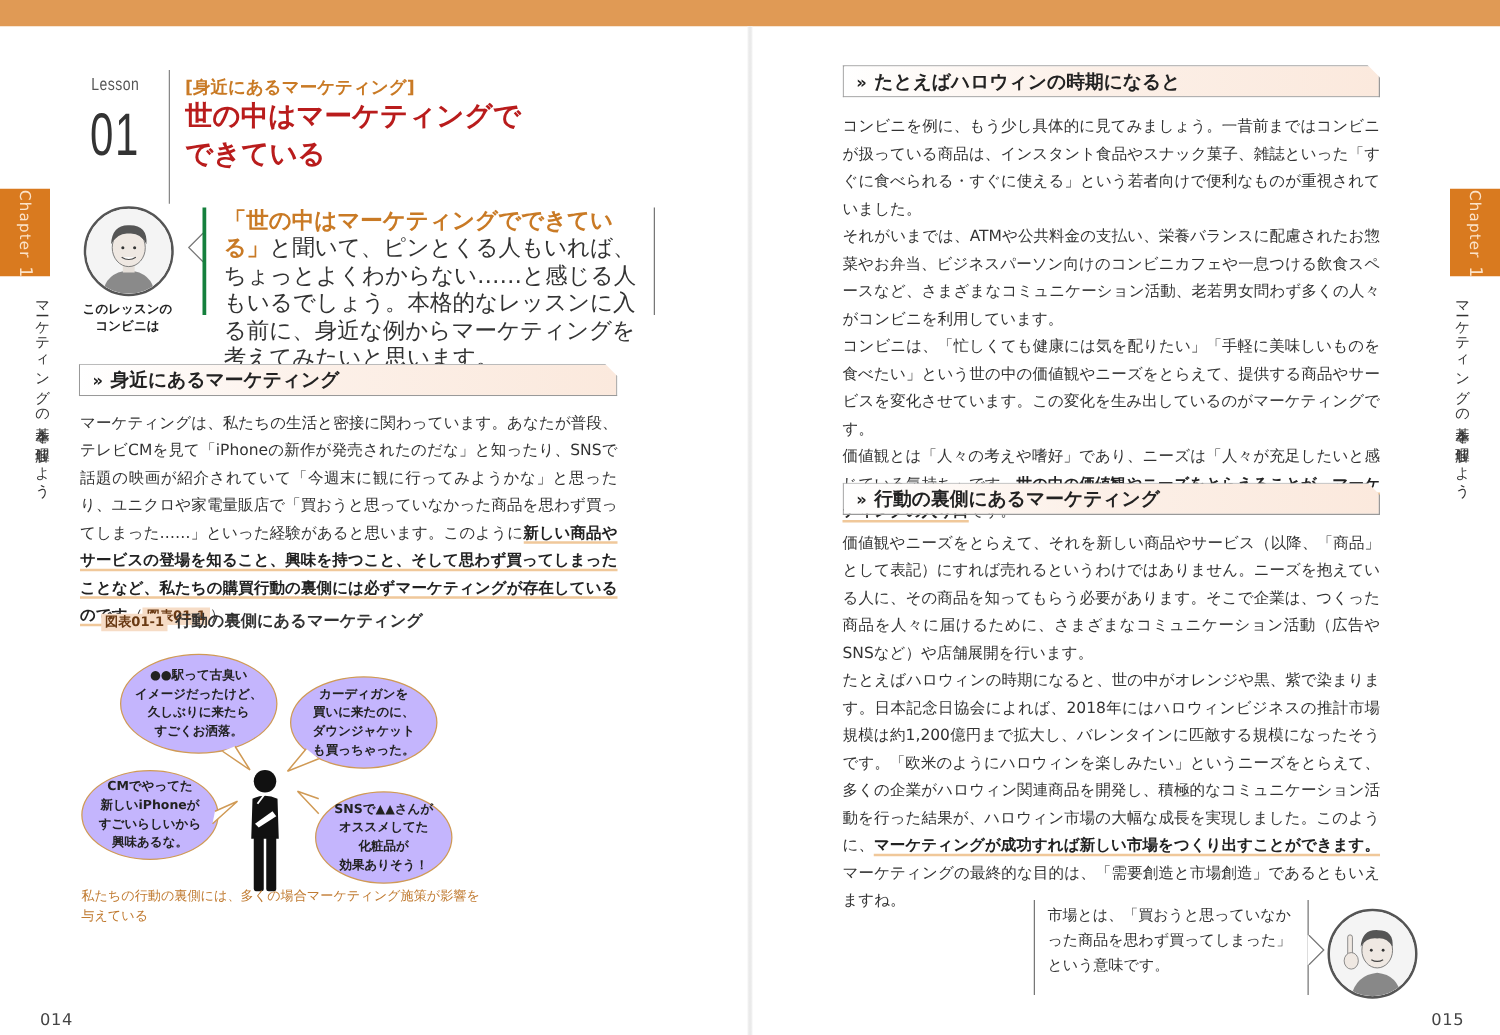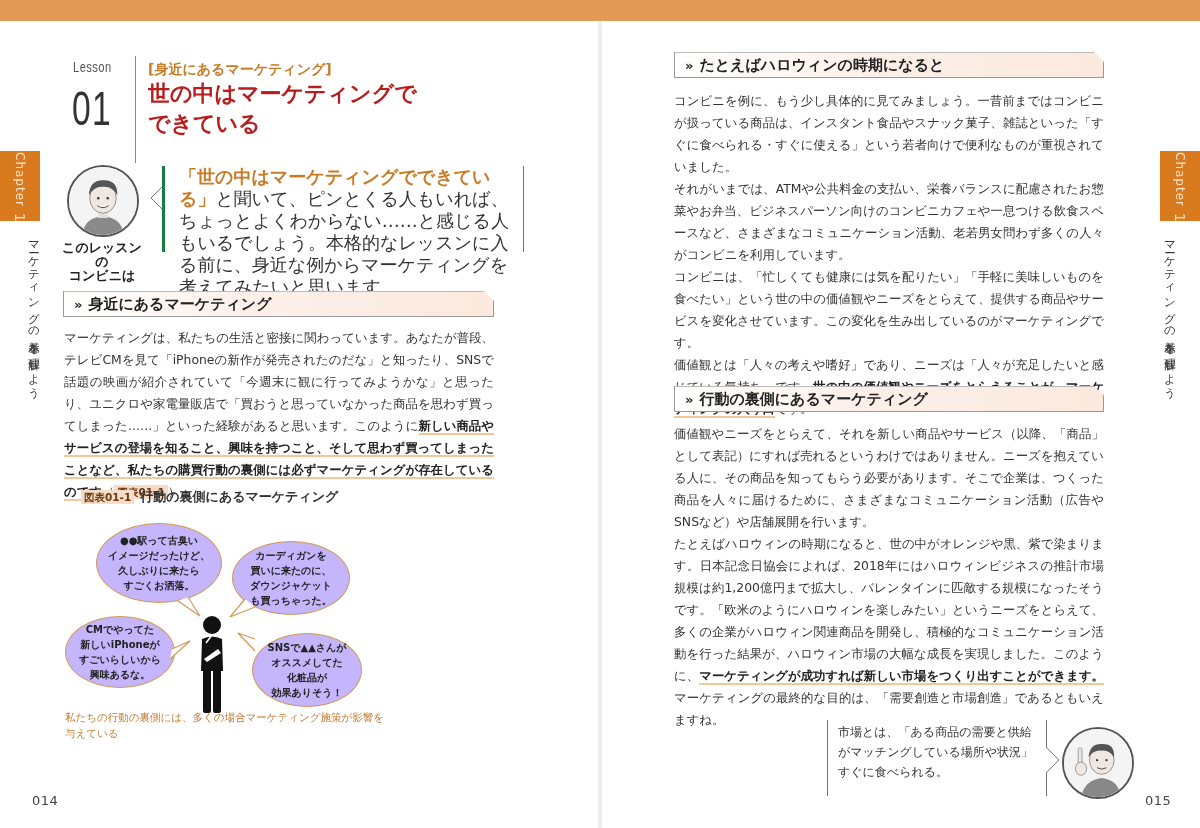--- a/index.html
+++ b/index.html
@@ -26,21 +26,21 @@
                   font-family: "Liberation Sans Narrow", "Liberation Sans", sans-serif; transform: scaleX(0.8); transform-origin: left; }
   .lesson-num { position: absolute; left: 72px; top: 60px; font-size: 48px; font-weight: 300; color: #333;
                 font-family: "Liberation Sans", sans-serif; transform: scaleX(0.7); transform-origin: left; letter-spacing: 2px; }
   .lesson-divider { position: absolute; left: 135px; top: 35px; width: 1px; height: 107px; background: #888; }
   .lesson-kicker { position: absolute; left: 148px; top: 40px; font-size: 14px; color: #c97a25; font-weight: bold; }
   .lesson-title { position: absolute; left: 148px; top: 58px; font-size: 22px; font-weight: bold; line-height: 30px; color: #b91c1c; width: 300px; }
 
   
   .avatar { position: absolute; border-radius: 50%; border: 2px solid #555; background: #f6f6f6; overflow: hidden; }
   .avatar svg { width: 100%; height: 100%; }
-  .point-caption { position: absolute; left: 62px; top: 220px; width: 80px; text-align: center; font-size: 13px; font-weight: bold; line-height: 14px; color: #222; }
+  .point-caption { position: absolute; left: 62px; top: 220px; width: 80px; text-align: center; font-size: 10px; font-weight: bold; line-height: 14px; color: #222; }
   .point-box { position: absolute; left: 162px; top: 145px; width: 362px; height: 86px; border-left: 3px solid #15803d; border-right: 1px solid #777; padding: 0 6px 0 14px; font-size: 18px; line-height: 22px; color: #333; }
   .point-box .lead { color: #c97a25; font-weight: bold; }
   .point-notch { position: absolute; left: 150px; top: 165px; width: 14px; height: 24px; }
 
   
   .sec-header { position: absolute; height: 26px; border: 1px solid #999; border-top-color: #bbb;
                 background: linear-gradient(90deg, #ffffff 0%, #fcf0e8 45%, #fbe9dd 100%);
                 clip-path: polygon(0 0, calc(100% - 10px) 0, 100% 10px, 100% 100%, 0 100%);
                 font-size: 15px; font-weight: bold; color: #222; padding-left: 10px; line-height: 24px; }
   .sec-header .chev { font-size: 13px; margin-right: 6px; }
@@ -54,21 +54,21 @@
   .fig-title .tag { background: #f6dcc6; color: #6a3a14; font-size: 10.5px; padding: 1px 3px; margin-right: 6px; font-weight: bold; }
 
   .bubble { position: absolute; border: 1.2px solid #d09a55; border-radius: 50%; background: #c4b5fd;
             display: flex; align-items: center; justify-content: center; text-align: center;
             font-size: 10px; font-weight: bold; line-height: 15px; color: #222; }
   .fig-caption { position: absolute; left: 65px; top: 688px; width: 320px; font-size: 10.5px; line-height: 16px; color: #c07a30; }
 
   .note-box { position: absolute; left: 827px; top: 720px; width: 220px; height: 76px; border-left: 1px solid #777; border-right: 1px solid #777; padding: 2px 6px 0 10px; font-size: 12px; line-height: 20px; color: #333; }
   .note-notch { position: absolute; left: 1046px; top: 748px; width: 14px; height: 24px; }
 
-  .folio { position: absolute; top: 772px; font-size: 13px; color: #444; letter-spacing: 0.5px; }
+  .folio { position: absolute; top: 788px; font-size: 13px; color: #444; letter-spacing: 0.5px; }
 </style>
 </head>
 <body>
 
 <div class="topbar"></div>
 <div class="gutter"></div>
 
 <div class="page left">
   <div class="chapter-tab" style="left:0; top:130px;">
     <span>Chapter</span>
@@ -196,21 +196,21 @@
     <span class="chev">»</span><span>行動の裏側にあるマーケティング</span>
   </div>
   <div class="body-text" style="left:74px; top:402px; width:430px;">
     <p>価値観やニーズをとらえて、それを新しい商品やサービス（以降、「商品」として表記）にすれば売れるというわけではありません。ニーズを抱えている人に、その商品を知ってもらう必要があります。そこで企業は、つくった商品を人々に届けるために、さまざまなコミュニケーション活動（広告やSNSなど）や店舗展開を行います。</p>
     <p><span>たとえばハロウィンの時期になると、世の中がオレンジや黒、紫で染まります。日本記念日協会によれば、2018年にはハロウィンビジネスの推計市場規模は約1,200億円まで拡大し、バレンタインに匹敵する規模になったそうです。「欧米のようにハロウィンを楽しみたい」というニーズをとらえて、多くの企業がハロウィン関連商品を開発し、積極的なコミュニケーション活動を行った結果が、ハロウィン市場の大幅な成長を実現しました。このように、</span><span class="hl">マーケティングが成功すれば新しい市場をつくり出すことができます。</span><span>マーケティングの最終的な目的は、「需要創造と市場創造」であるともいえますね。</span></p>
   </div>
 
   <div class="folio" style="left:545px;">015</div>
 </div>
 
-<div class="note-box">市場とは、「ある商品の需要と供給がマッチングしている場所や状況」すぐに食べられる。</div>
+<div class="note-box">市場とは、「買おうと思っていなかった商品を思わず買ってしまった」という意味です。</div>
 <svg class="note-notch" viewBox="0 0 14 24">
   <rect x="-1" y="0" width="3" height="24" fill="#fff"></rect>
   <polyline points="1,0 13,12 1,24" fill="none" stroke="#777" stroke-width="1"></polyline>
 </svg>
 <div class="avatar" style="left:1062px; top:727px; width:72px; height:72px;">
   <svg viewBox="0 0 72 72">
     <rect width="72" height="72" fill="#f4f4f4"></rect>
     <path d="M18 72 Q22 54 40 52 Q58 54 60 72 Z" fill="#888"></path>
     <ellipse cx="40" cy="33" rx="13" ry="15" fill="#efe8e2" stroke="#777" stroke-width="0.8"></ellipse>
     <path d="M26 30 Q27 15 41 16 Q54 16 53 30 Q48 22 40 23 Q31 22 26 30 Z" fill="#555"></path>

